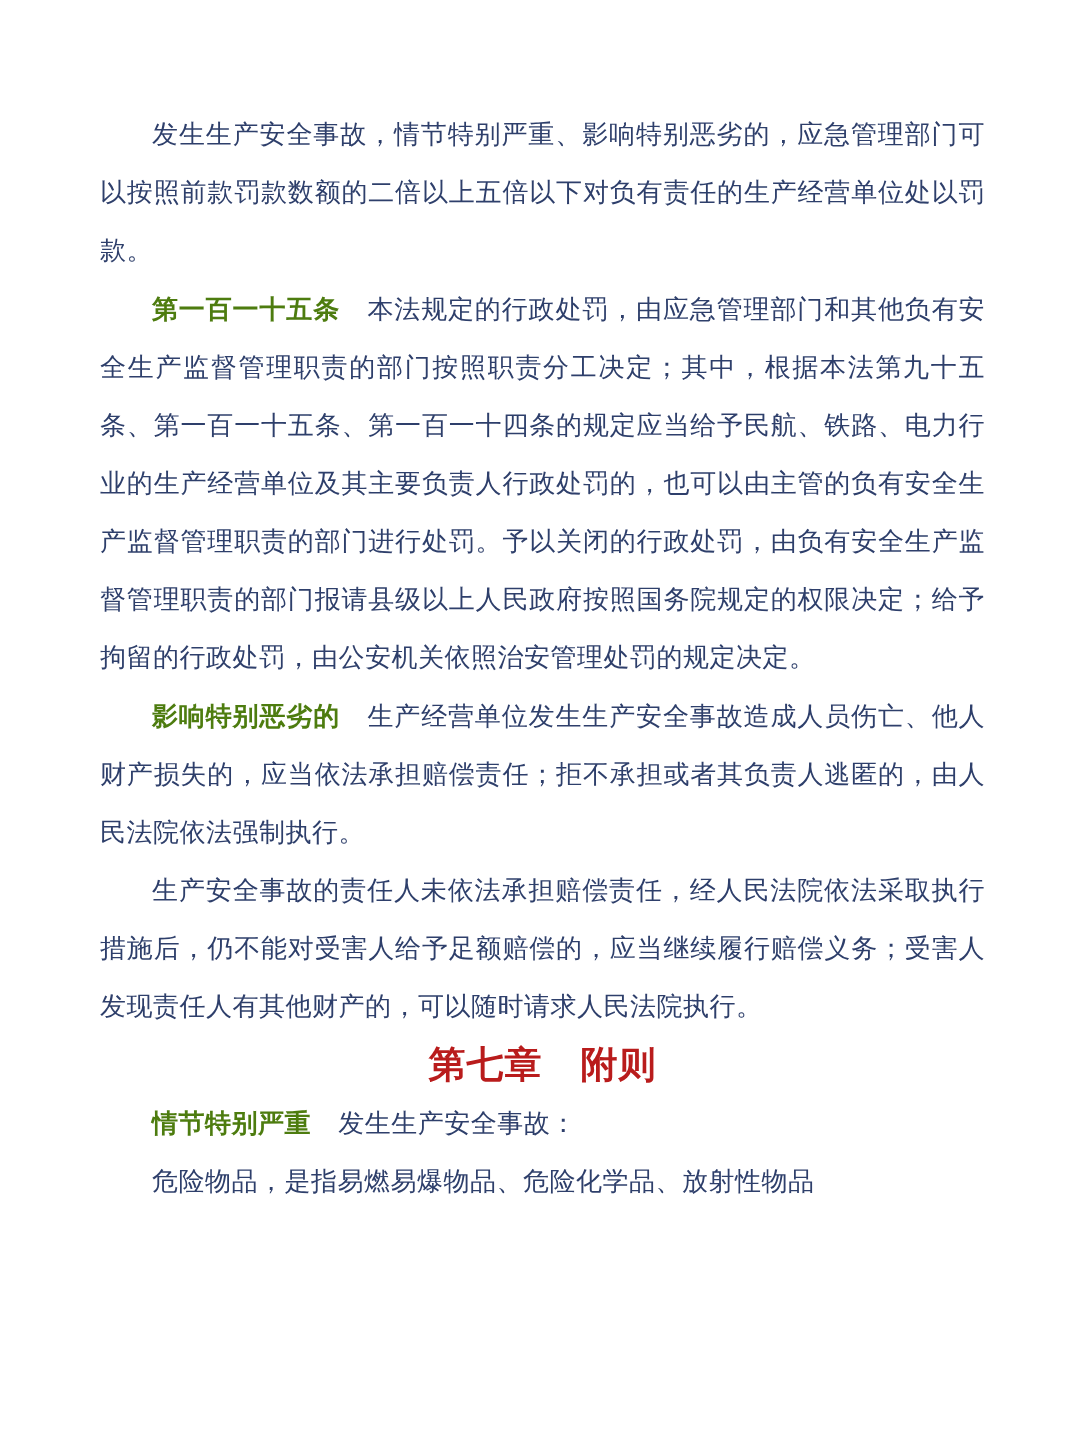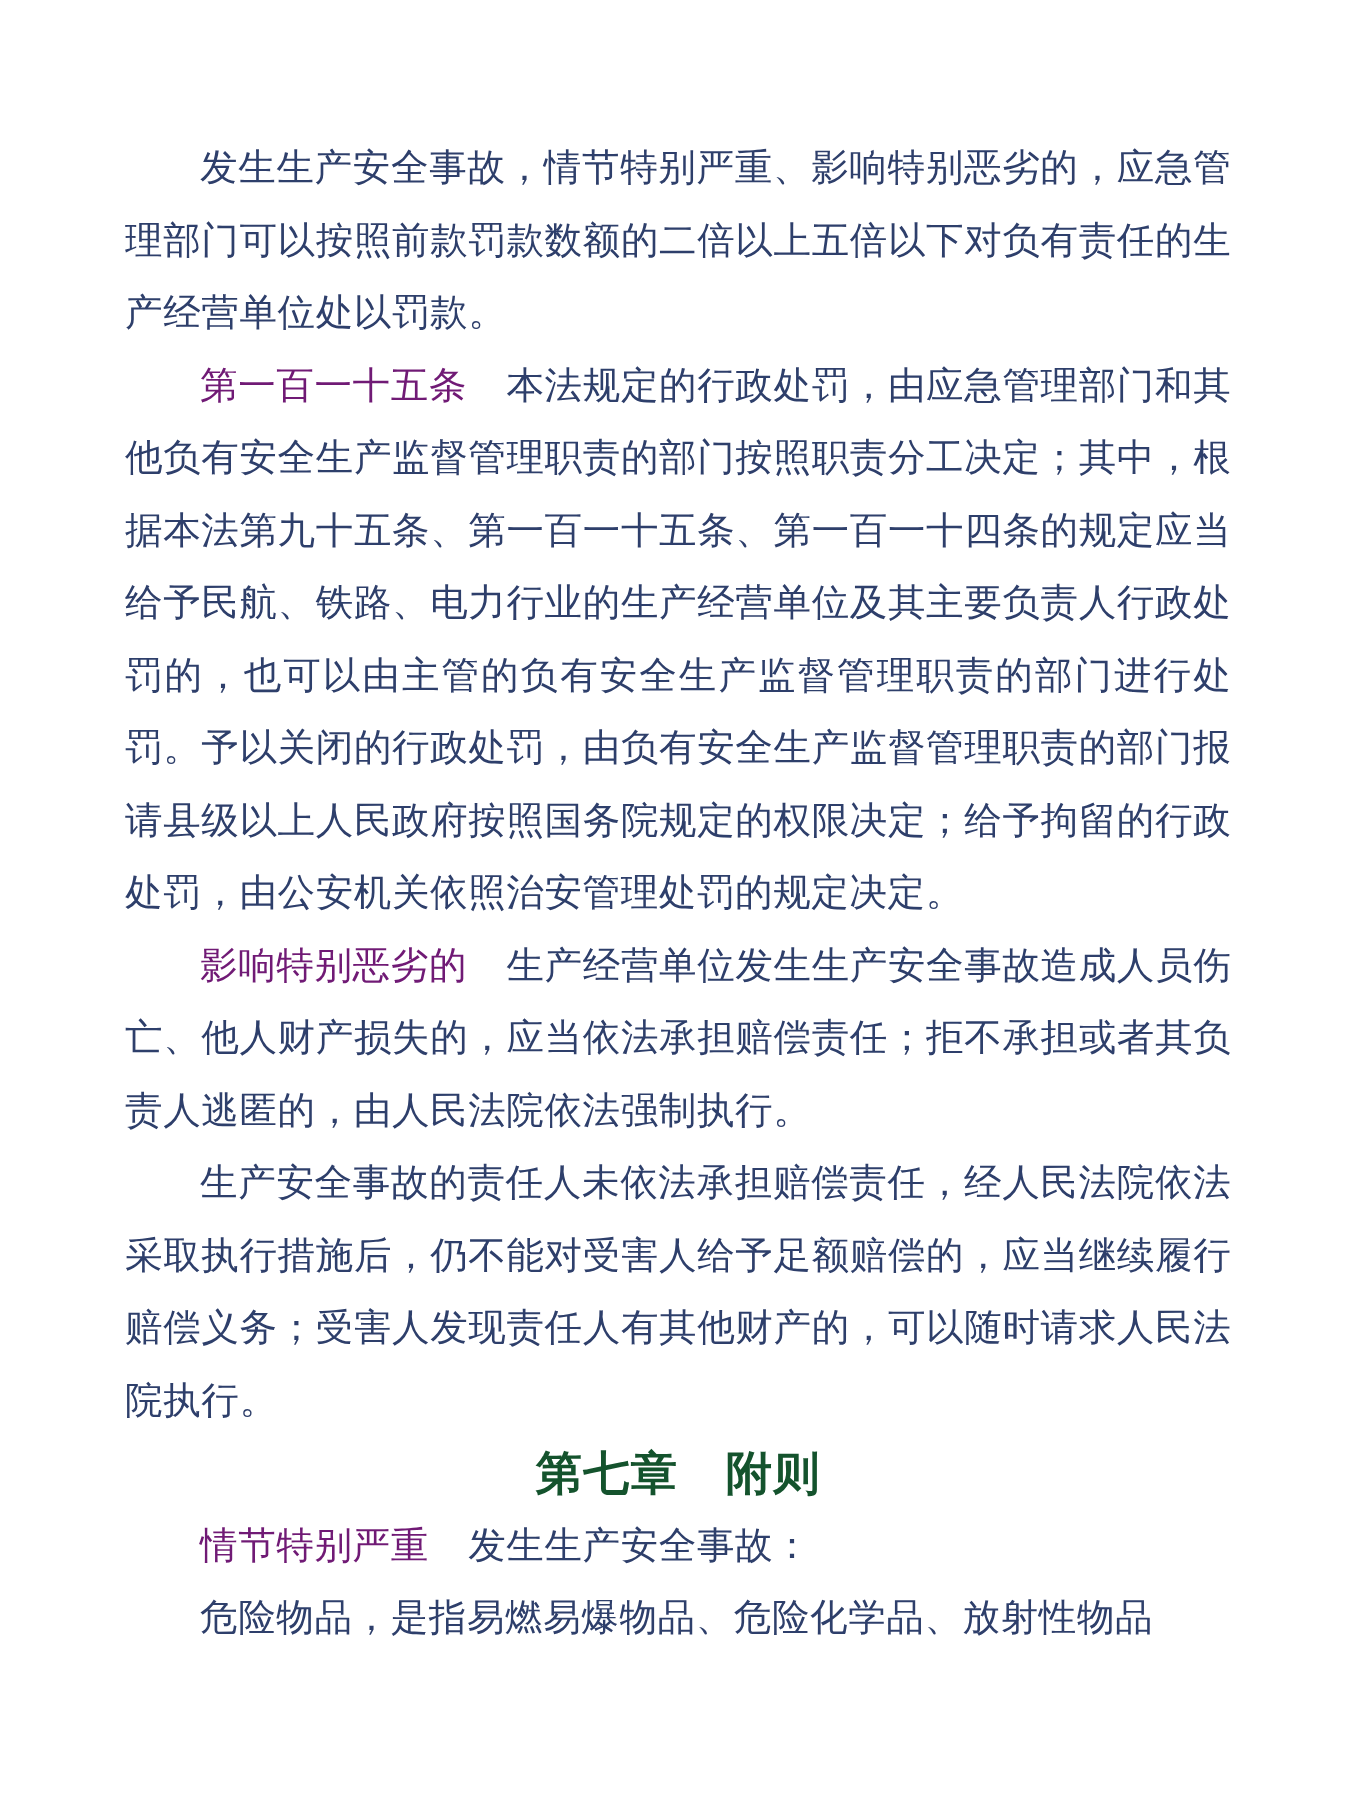--- a/index.html
+++ b/index.html
@@ -15,40 +15,40 @@
     overflow: hidden;
     box-sizing: border-box;
     padding: 106px 95px 0 100px;
   }
   .doc {
     width: 885px;
   }
   .para {
     margin: 0;
     font-family: "Liberation Serif", "DejaVu Serif", serif;
-    font-size: 30px;
+    font-size: 26px;
     line-height: 58px;
     color: #2e3f6b;
     text-align: justify;
     text-indent: 2em;
     letter-spacing: 0.5px;
   }
   .article-label {
     font-family: "Liberation Sans", "DejaVu Sans", sans-serif;
-    font-weight: 400;
-    color: #701a75;
+    font-weight: 700;
+    color: #4d7c0f;
     margin-right: 1.05em;
   }
   .chapter-heading {
     margin: 0;
     font-family: "Liberation Sans", "DejaVu Sans", sans-serif;
     font-weight: 700;
     font-size: 37px;
     line-height: 58px;
-    color: #14532d;
+    color: #b91c1c;
     text-align: center;
     text-indent: 0;
     letter-spacing: 1px;
   }
 </style>
 </head>
 <body>
 
 <div class="page">
   <article class="doc">

